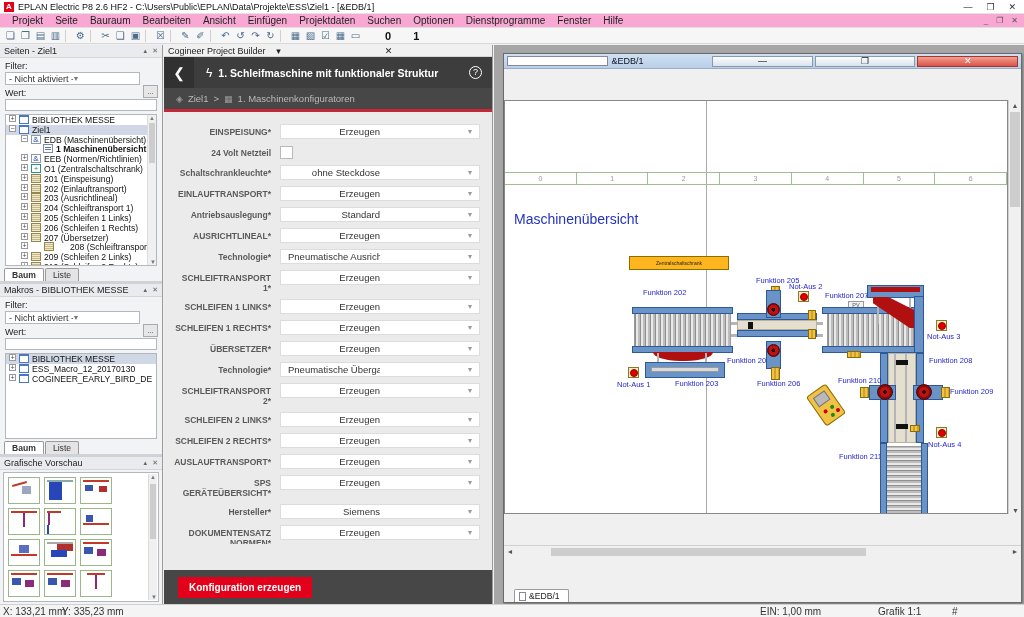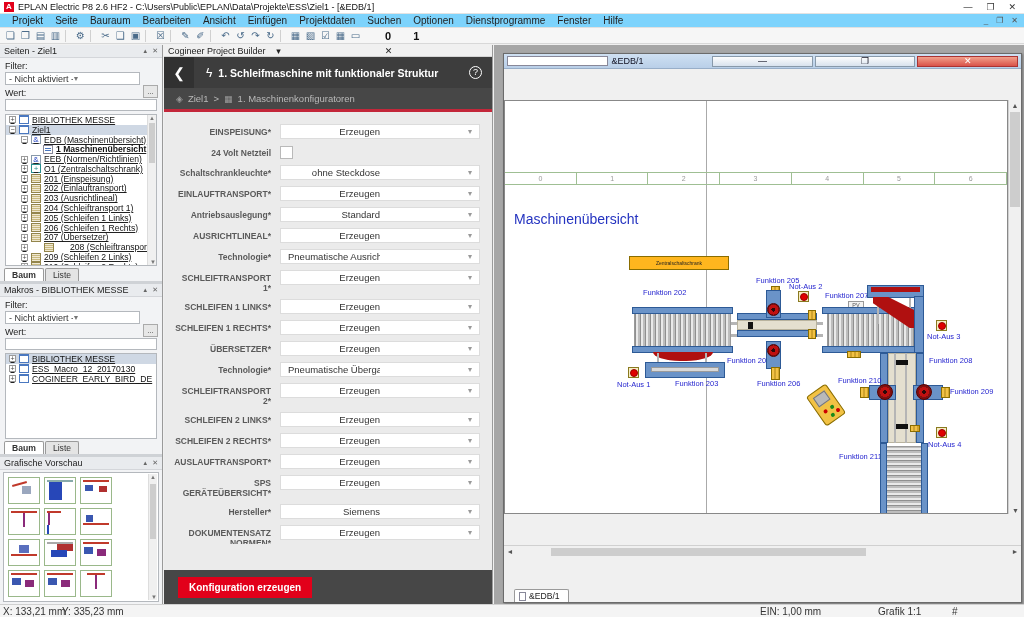--- a/index.html
+++ b/index.html
@@ -6,21 +6,21 @@
   html,body{width:1024px;height:617px;overflow:hidden;}
   body{font-family:"Liberation Sans","DejaVu Sans",sans-serif;font-size:10px;color:#222;background:#e8e8e8;}
   .app{position:relative;width:1024px;height:617px;background:#f0f0f0;}
 
   
   .titlebar{height:14px;background:#fff;display:flex;align-items:center;padding:0 4px;border-bottom:1px solid #e3e3e3;}
   .applogo{width:10px;height:10px;background:#e2001a;color:#fff;font-size:8px;font-weight:bold;line-height:10px;text-align:center;margin-right:4px;flex:none;}
   .titletext{font-size:9px;color:#111;white-space:nowrap;overflow:hidden;flex:1;}
   .wbtns{display:flex;gap:14px;margin-right:4px;}
   .wbtn{font-size:9px;color:#333;line-height:10px;}
-  .menubar{height:14px;background:#7dd3fc;display:flex;align-items:center;padding:0 6px;border-bottom:1px solid #e0e0e0;text-align:center;}
+  .menubar{height:14px;background:#f9a8d4;display:flex;align-items:center;padding:0 6px;border-bottom:1px solid #e0e0e0;text-align:center;}
   .menuitem{font-size:10px;color:#222;padding:0 6px;white-space:nowrap;}
   .mdibtns{margin-left:auto;display:flex;gap:8px;}
   .mdibtn{font-size:8px;color:#555;}
   .toolbar{height:16px;background:#f6f6f6;border-bottom:1px solid #d8d8d8;display:flex;align-items:center;padding:0 3px;}
   .tbi{width:15px;height:14px;display:inline-flex;align-items:center;justify-content:center;font-size:10px;color:#4a6b8a;flex:none;}
   .tbi.sep{width:6px;border-left:1px solid #d0d0d0;height:12px;margin:0 2px;}
   .tbnum{font-size:11px;font-weight:bold;color:#111;margin-left:22px;}
 
   
   .main{position:absolute;top:45px;bottom:13px;left:0;right:0;}
@@ -29,21 +29,21 @@
   .phead{height:13px;background:#e9ebee;display:flex;align-items:center;padding:0 4px;border-bottom:1px solid #d4d6da;}
   .phead .ptitle{font-size:9px;color:#222;flex:1;white-space:nowrap;overflow:hidden;}
   .pbtn{font-size:7px;color:#666;margin-left:5px;}
   .plabel{font-size:9px;color:#222;margin:3px 5px 1px 5px;}
   .pselect{height:13px;background:#fff;border:1px solid #b4b8bd;margin:0 22px 0 5px;display:flex;align-items:center;padding:0 3px;position:relative;}
   .pselect span{font-size:9px;color:#333;flex:1;white-space:nowrap;overflow:hidden;}
   .pselect .dd{color:#777;font-size:7px;}
   .pmore{position:absolute;right:4px;width:15px;height:13px;background:#e7e7e7;border:1px solid #aaa;font-size:8px;color:#444;text-align:center;line-height:11px;}
   .pinput{height:12px;background:#fff;border:1px solid #b4b8bd;margin:0 5px;}
   .ptree{flex:1;background:#fff;border:1px solid #b4b8bd;margin:3px 5px 0 5px;overflow:hidden;position:relative;}
-  .trow{display:flex;align-items:center;height:9.8px;white-space:nowrap;padding-left:3px;text-decoration:underline;}
+  .trow{display:flex;align-items:flex-start;height:9.8px;white-space:nowrap;padding-left:3px;}
   .trow.selected{background:#cfd8e4;}
   .tlabel{font-size:8.6px;color:#111;margin-left:1px;}
   .exp{width:7px;height:7px;border:1px solid #9a9a9a;background:#fff;font-size:7px;line-height:5px;text-align:center;color:#444;flex:none;margin-right:2px;}
   .ic{width:10px;height:9px;display:inline-block;margin:0 2px 0 1px;flex:none;position:relative;}
   .ic-project{background:#fff;border:1px solid #4a78c0;}
   .ic-project::before{content:"";position:absolute;left:-1px;right:-1px;top:-1px;height:2px;background:#4a78c0;}
   .ic-amp{background:#fff;border:1px solid #8899aa;color:#2040c0;font-size:8px;line-height:7px;text-align:center;}
   .ic-amp::before{content:"&";}
   .ic-page{background:#fff;border:1px solid #889;}
   .ic-page::before{content:"";position:absolute;left:1px;right:1px;top:2px;height:1px;background:#4a78c0;box-shadow:0 2px 0 #4a78c0;}

